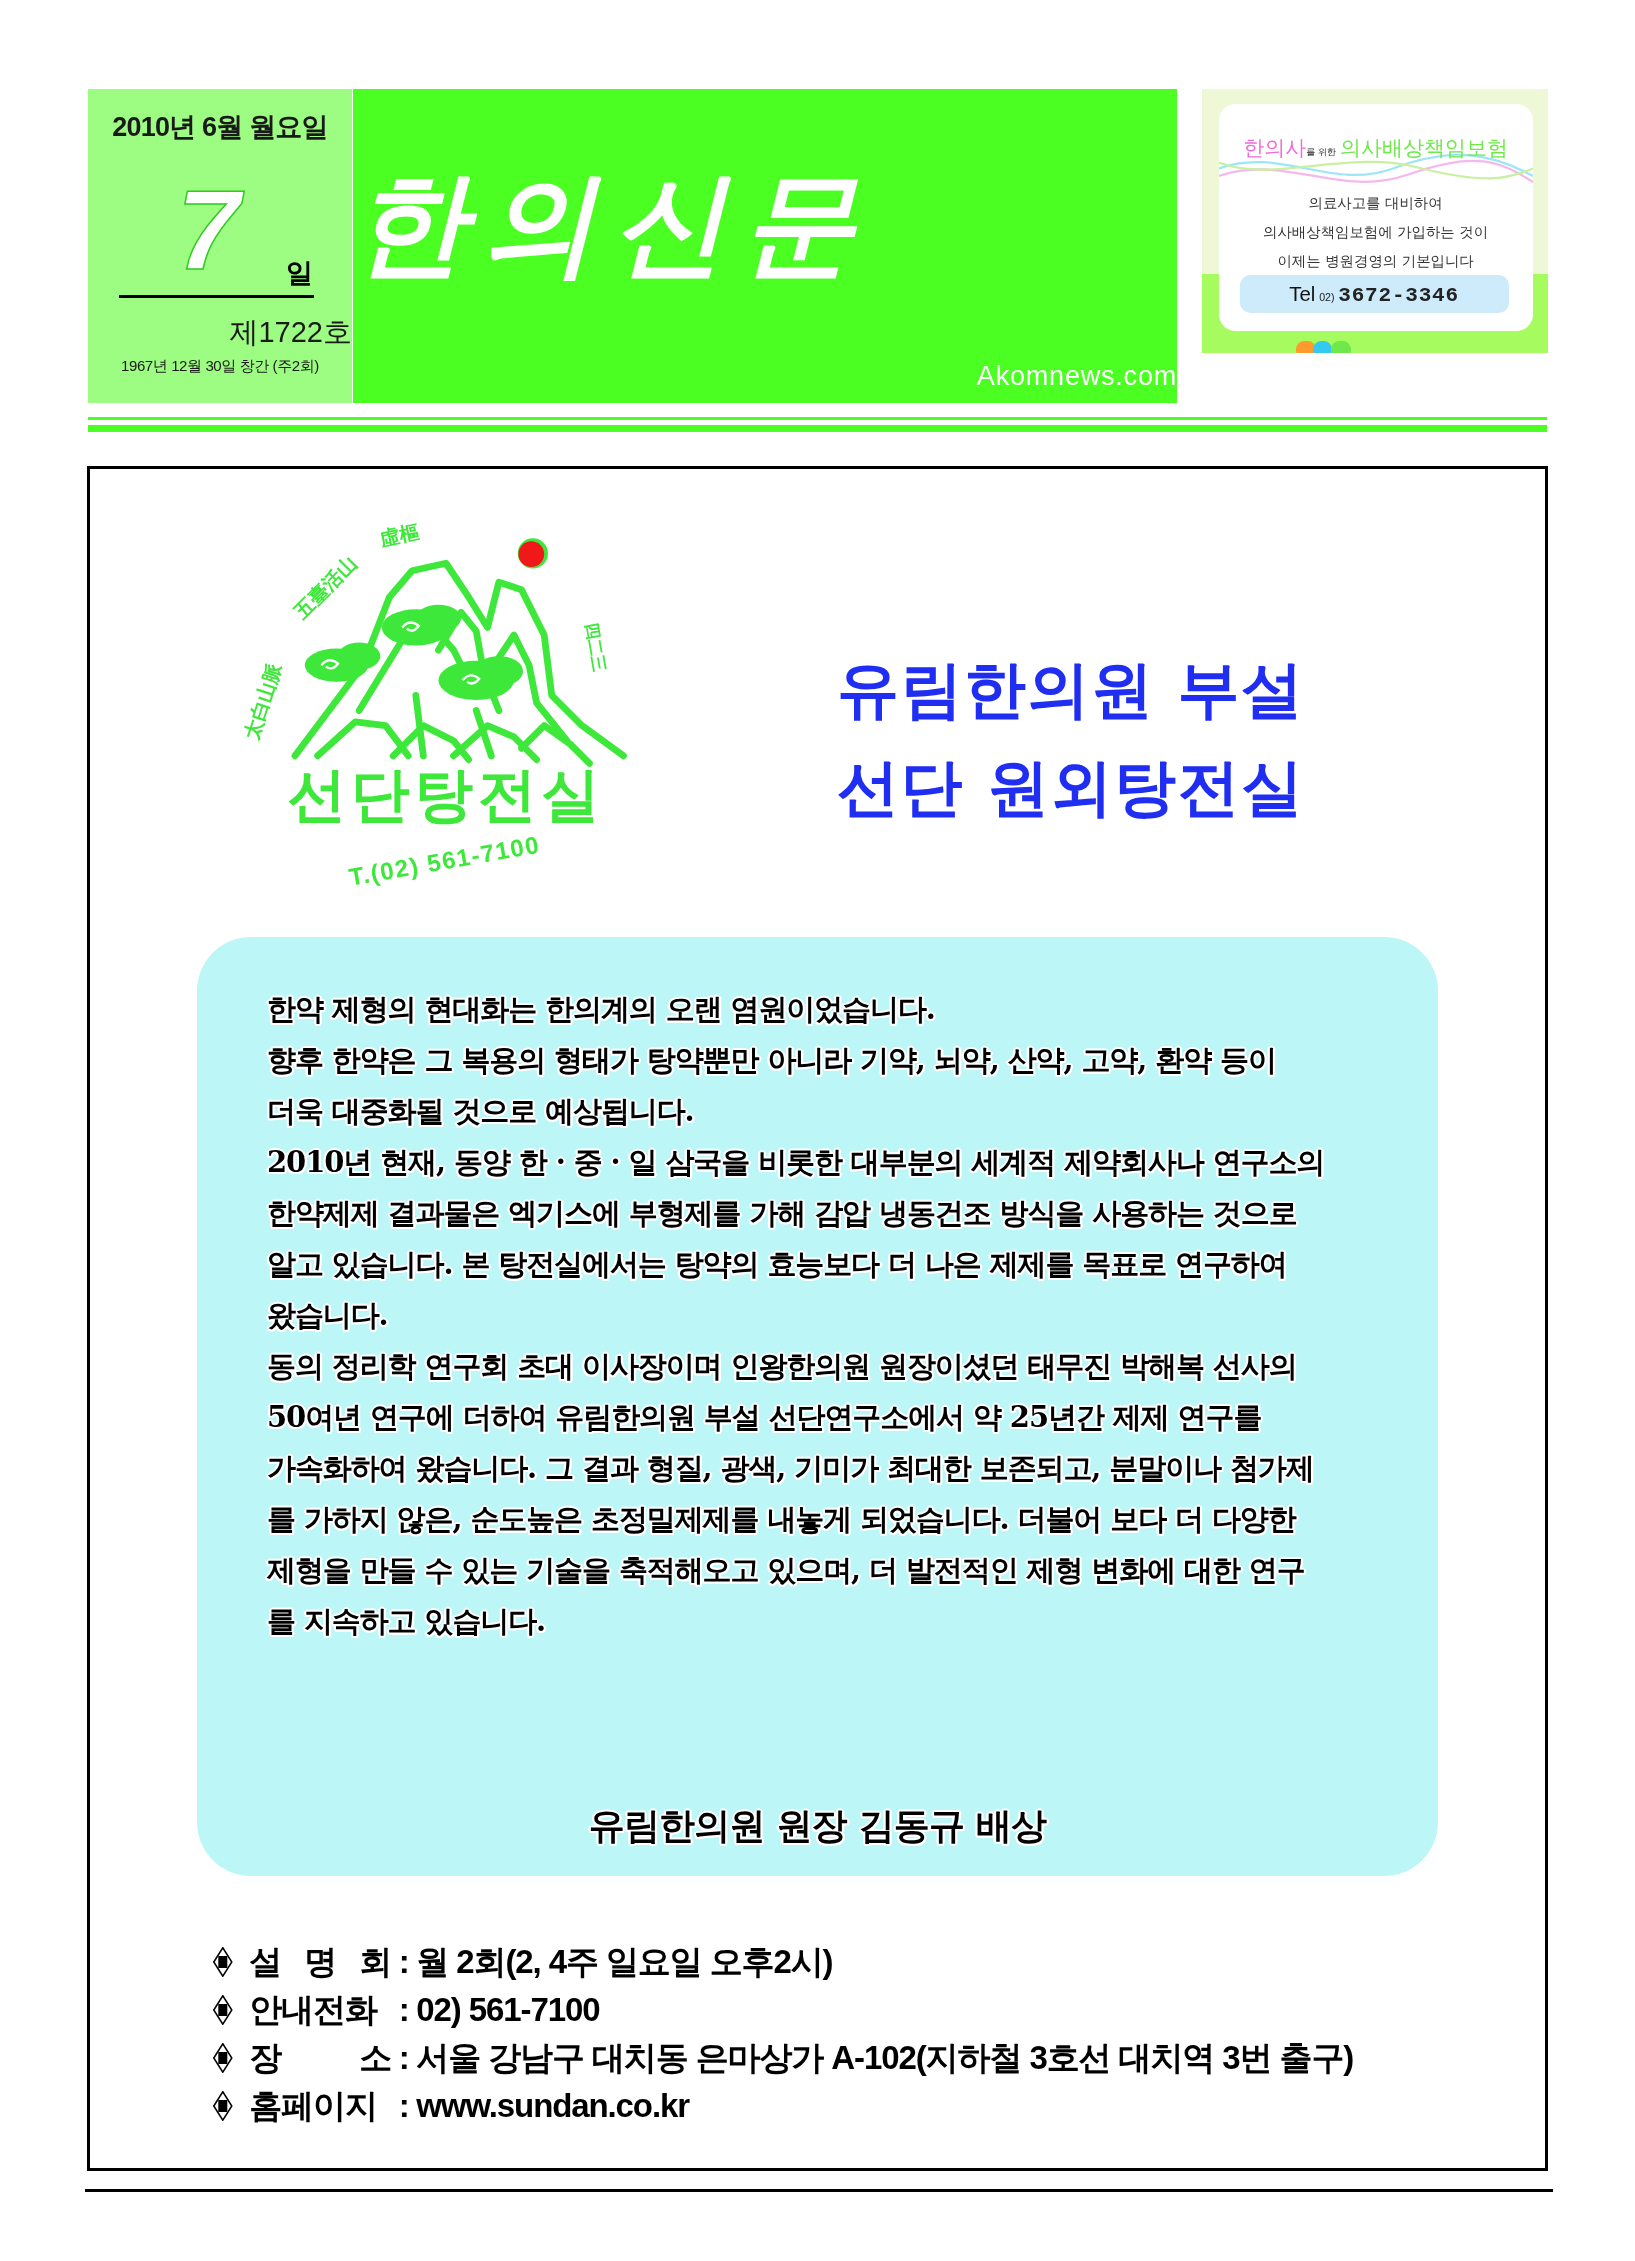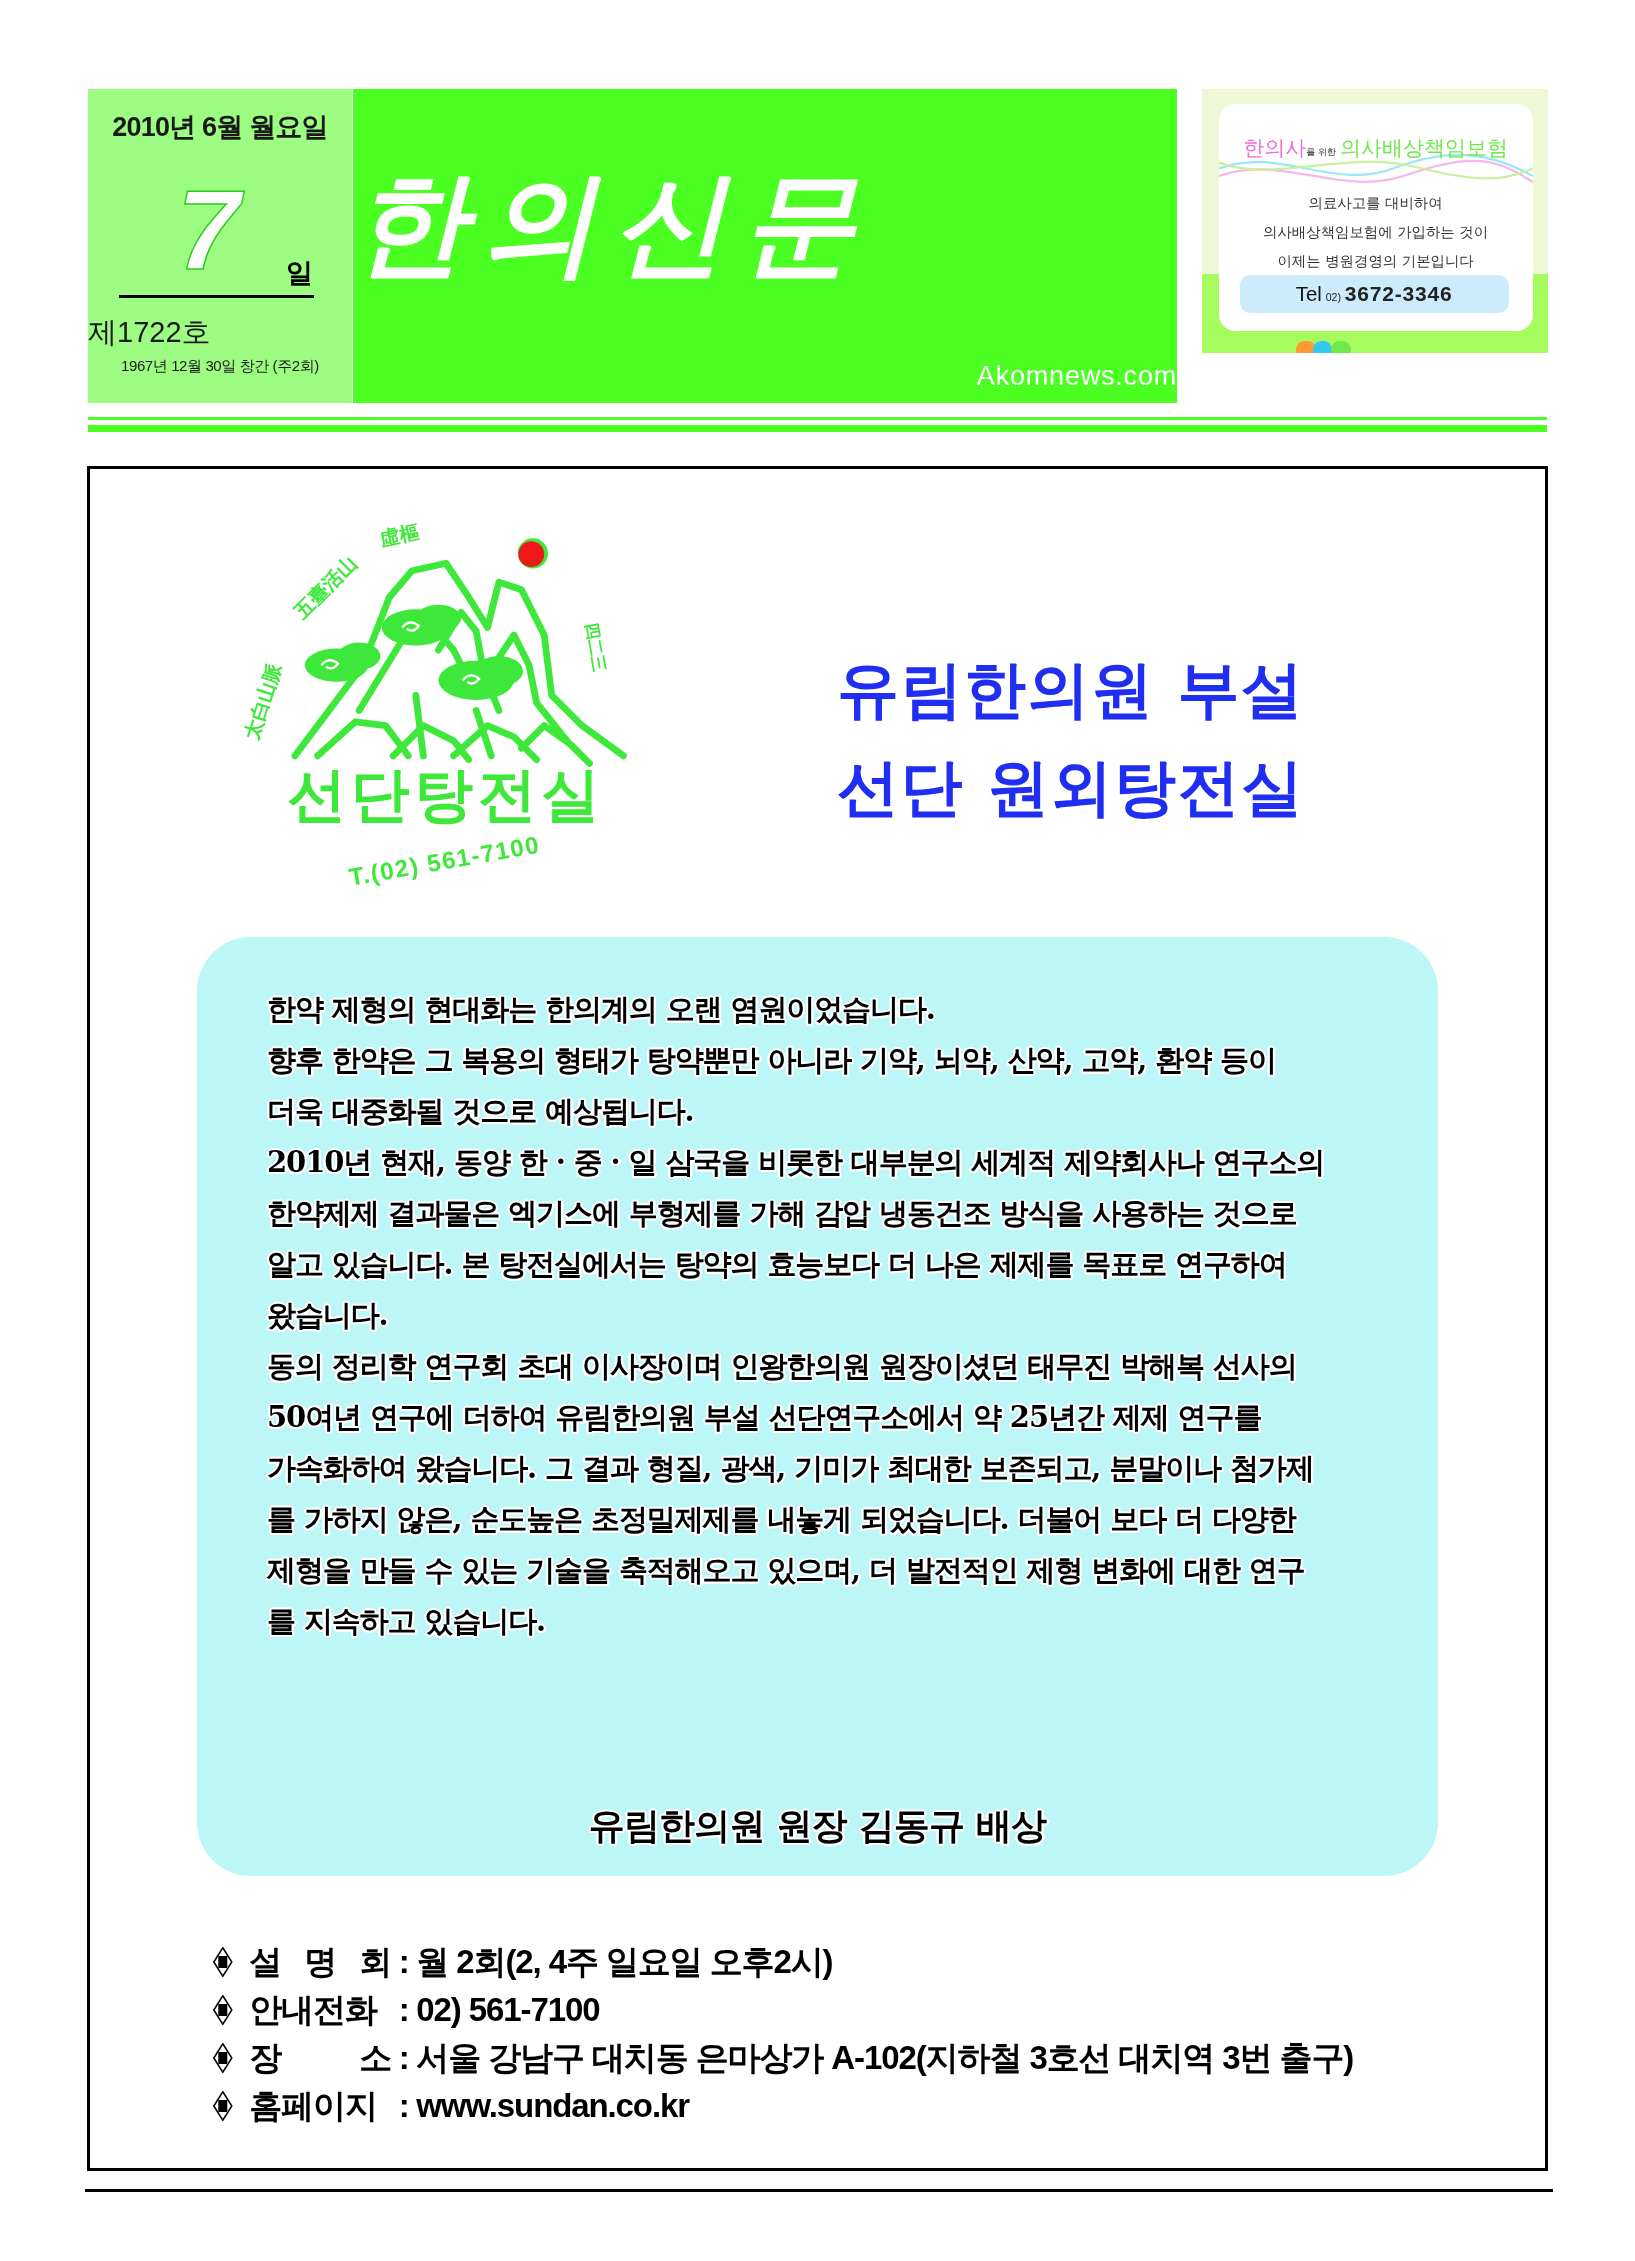--- a/index.html
+++ b/index.html
@@ -4,40 +4,40 @@
 <style>
   html, body { margin: 0; padding: 0; background: #ffffff; }
   body { width: 1635px; height: 2261px; position: relative; overflow: hidden; font-family: "DejaVu Sans", sans-serif; color: #111; }
 
   
   .date-box { position: absolute; left: 88px; top: 89px; width: 264px; height: 314px; background: #9dfc82; }
   .date-top { position: absolute; left: 0; right: 0; top: 19.6px; text-align: center; font-family: "Liberation Sans", sans-serif; font-weight: bold; font-size: 27px; color: #1a1a1a; letter-spacing: -0.8px; }
   .date-day { position: absolute; left: 89px; top: 85px; font-family: "Liberation Sans", sans-serif; font-weight: bold; font-size: 113px; line-height: 113px; color: #ffffff; -webkit-text-stroke: 1.5px #2ecc1f; font-style: italic; }
   .date-il { position: absolute; left: 198px; top: 166px; font-family: "DejaVu Sans", sans-serif; font-weight: bold; font-size: 27px; color: #000; }
   .date-rule { position: absolute; left: 31px; width: 195px; top: 206px; height: 3px; background: #000; }
-  .issue-no { position: absolute; left: 0; right: 0; top: 224px; text-align: left; font-family: "Liberation Sans", sans-serif; font-size: 29px; color: #1a1a1a; }
+  .issue-no { position: absolute; left: 0; right: 0; top: 224px; text-align: right; font-family: "Liberation Sans", sans-serif; font-size: 29px; color: #1a1a1a; }
   .founded { position: absolute; left: 0; right: 0; top: 268px; text-align: center; font-family: "Liberation Sans", sans-serif; font-size: 15px; color: #1a1a1a; letter-spacing: -0.4px; }
 
   .title-box { position: absolute; left: 353px; top: 89px; width: 824px; height: 314px; background: #4cff22; }
   .title-logo { position: absolute; left: 0; right: 0; top: 60px; text-align: left; font-family: "DejaVu Serif", serif; font-weight: bold; font-style: italic; font-size: 113px; color: #ffffff; letter-spacing: 16.6px; }
   .title-url { position: absolute; left: 0; right: 0; top: 236px; text-align: right; font-family: "Liberation Sans", sans-serif; font-size: 27px; color: #ffffff; letter-spacing: 0.8px; margin-top: 36px; }
 
   .ad-box { position: absolute; left: 1202px; top: 89px; width: 346px; height: 264px; background: #a6fb5e; overflow: hidden; }
   .ad-top-bg { position: absolute; left: 0; top: 0; right: 0; height: 185px; background: #eef8d6; }
   .ad-card { position: absolute; left: 16.6px; top: 15px; width: 314px; height: 227px; background: #ffffff; border-radius: 16.6px; }
   .ad-wave { position: absolute; left: 0; top: 42px; width: 314px; height: 45px; }
   .ad-headline { position: absolute; left: 0; right: 0; top: 30px; text-align: center; white-space: nowrap; }
   .ad-hl-pink { font-family: "DejaVu Sans", sans-serif; font-size: 21px; color: #f06ad8; }
   .ad-hl-small { font-family: "DejaVu Sans", sans-serif; font-size: 9px; color: #222; }
   .ad-hl-green { font-family: "DejaVu Sans", sans-serif; font-size: 21px; color: #6ee84a; }
   .ad-body { position: absolute; left: 0; right: 0; top: 85px; text-align: center; font-family: "DejaVu Sans", sans-serif; font-size: 14.4px; line-height: 29px; color: #333; }
   .ad-tel { position: absolute; left: 21px; top: 171px; width: 269px; height: 38px; border-radius: 10.6px; background: #cdebfa; text-align: center; line-height: 38px; white-space: nowrap; }
   .ad-tel-label { font-family: "Liberation Sans", sans-serif; font-size: 20.4px; color: #111; }
   .ad-tel-area { font-family: "Liberation Sans", sans-serif; font-size: 10.6px; color: #222; }
-  .ad-tel-num { font-family: Liberation Sans, sans-serif; font-weight: bold; font-size: 21px; color: #222; letter-spacing: 0.8px; }
+  .ad-tel-num { font-family: Liberation Mono, monospace; font-weight: bold; font-size: 21px; color: #222; letter-spacing: 0.8px; }
   .ad-dots { position: absolute; left: 94px; top: 252px; width: 54px; height: 16.6px; }
   .ad-dot { position: absolute; top: 0; width: 19.6px; height: 16.6px; border-radius: 8.3px; }
   .ad-brand { position: absolute; left: 0; right: 0; top: 266px; white-space: nowrap; padding-left: 8px; }
   .ad-brand-lig { font-family: "Liberation Sans", sans-serif; font-weight: bold; font-size: 24px; color: #111; }
   .ad-brand-rest { font-family: "DejaVu Sans", sans-serif; font-weight: bold; font-size: 11.3px; color: #111; }
 
   .rule-thin { position: absolute; left: 88px; width: 1459px; top: 417px; height: 3px; background: #4cff22; }
   .rule-thick { position: absolute; left: 88px; width: 1459px; top: 425px; height: 6.8px; background: #4cff22; }
 
   

